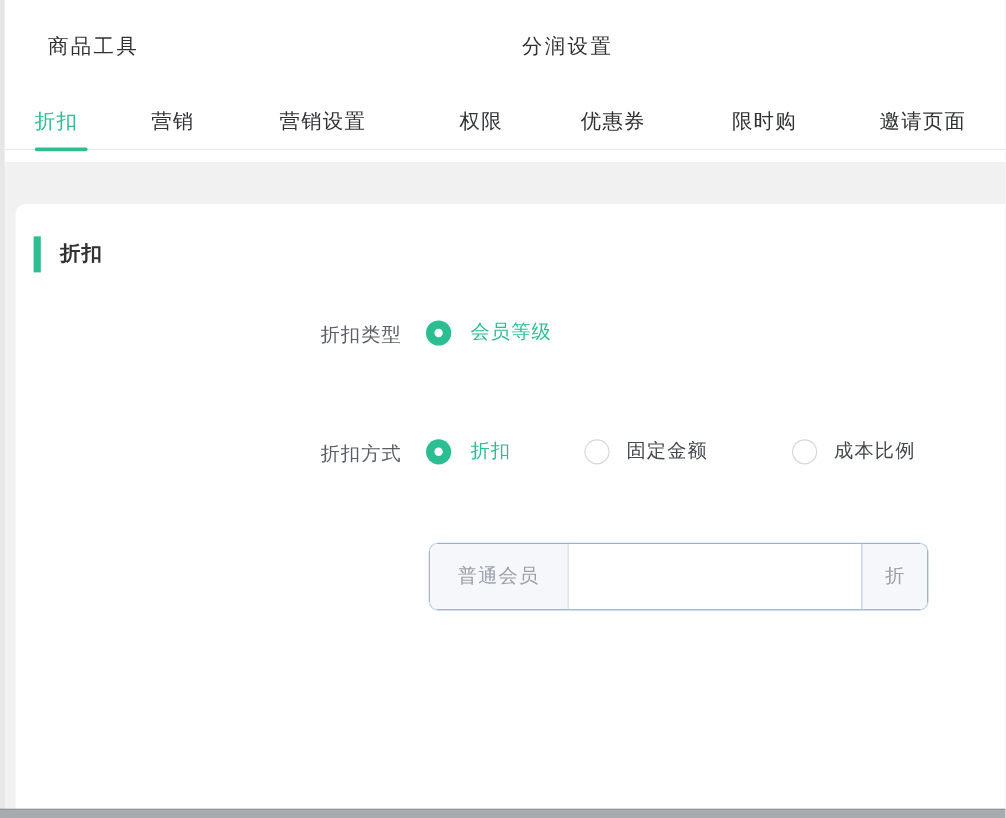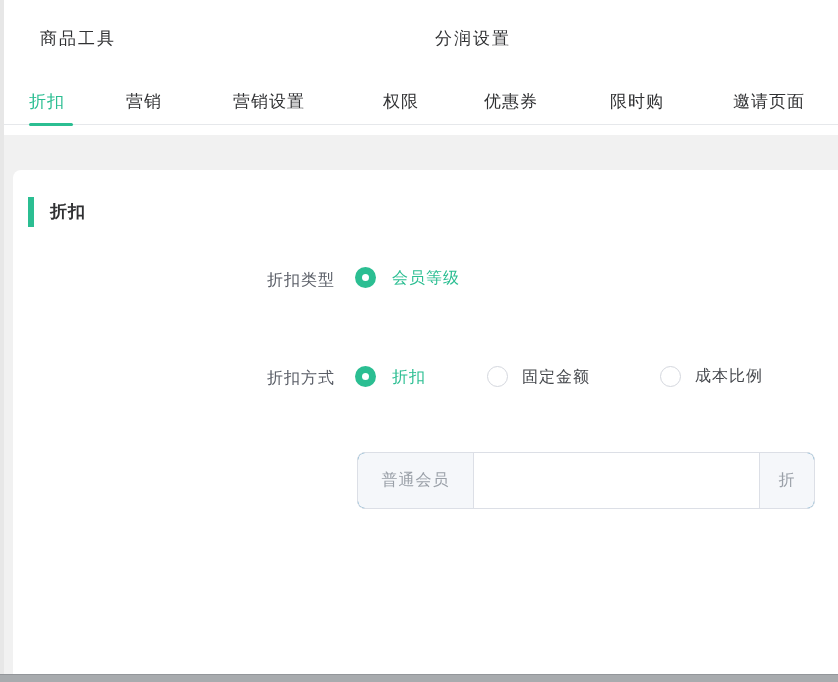--- a/index.html
+++ b/index.html
@@ -99,21 +99,21 @@
 
   .row2-label { top: 198px; font-family: Liberation Mono, monospace; }
   .row2-radio1 { top: 196px; left: 342px; }
   .row2-opt1   { top: 196px; left: 379px; }
   .row2-radio2 { top: 196px; left: 474px; }
   .row2-opt2   { top: 196px; left: 509px; }
   .row2-radio3 { top: 196px; left: 647px; }
   .row2-opt3   { top: 196px; left: 682px; font-family: Liberation Mono, monospace; }
 
   .input-group {
-    position: absolute; left: 344px; top: 282px; width: 458px; height: 57px;
+    position: absolute; left: 344px; top: 282px; width: 417px; height: 57px;
     border: 1px solid #dcdfe6; border-radius: 8px; background: #0369a1;
     display: flex; overflow: hidden;
   }
   .input-addon {
     background: #f5f7fa; color: #9aa0a8; font-size: 16px; letter-spacing: 1px;
     display: flex; align-items: center; justify-content: center;
     flex: 0 0 auto;
   }
   .input-addon.prefix { width: 116px; border-right: 1px solid #dcdfe6; }
   .input-addon.suffix { width: 55px; border-left: 1px solid #dcdfe6; }

